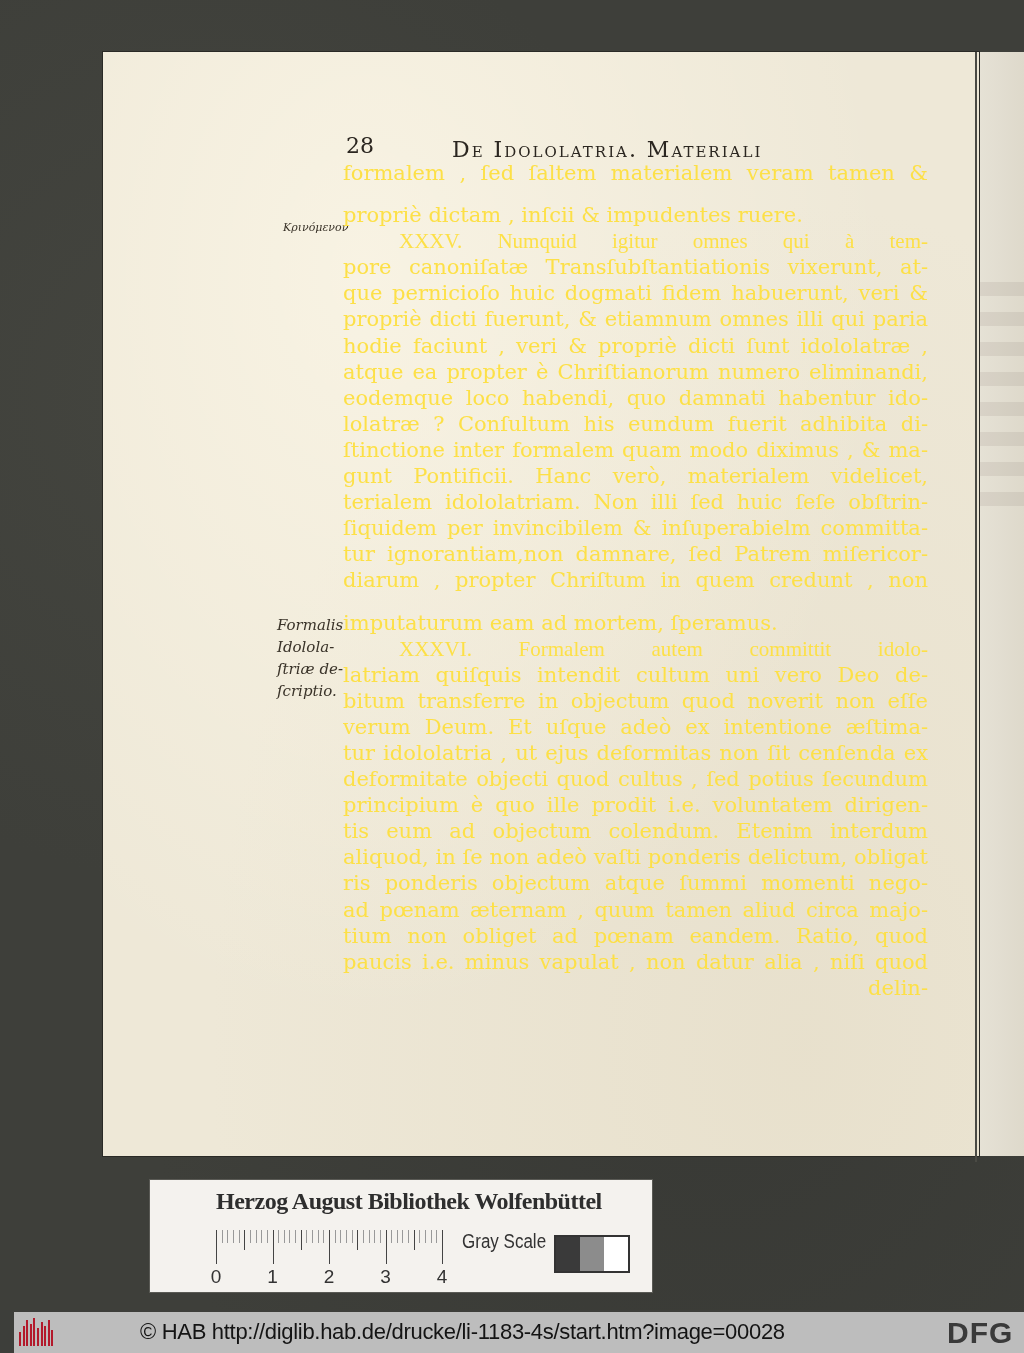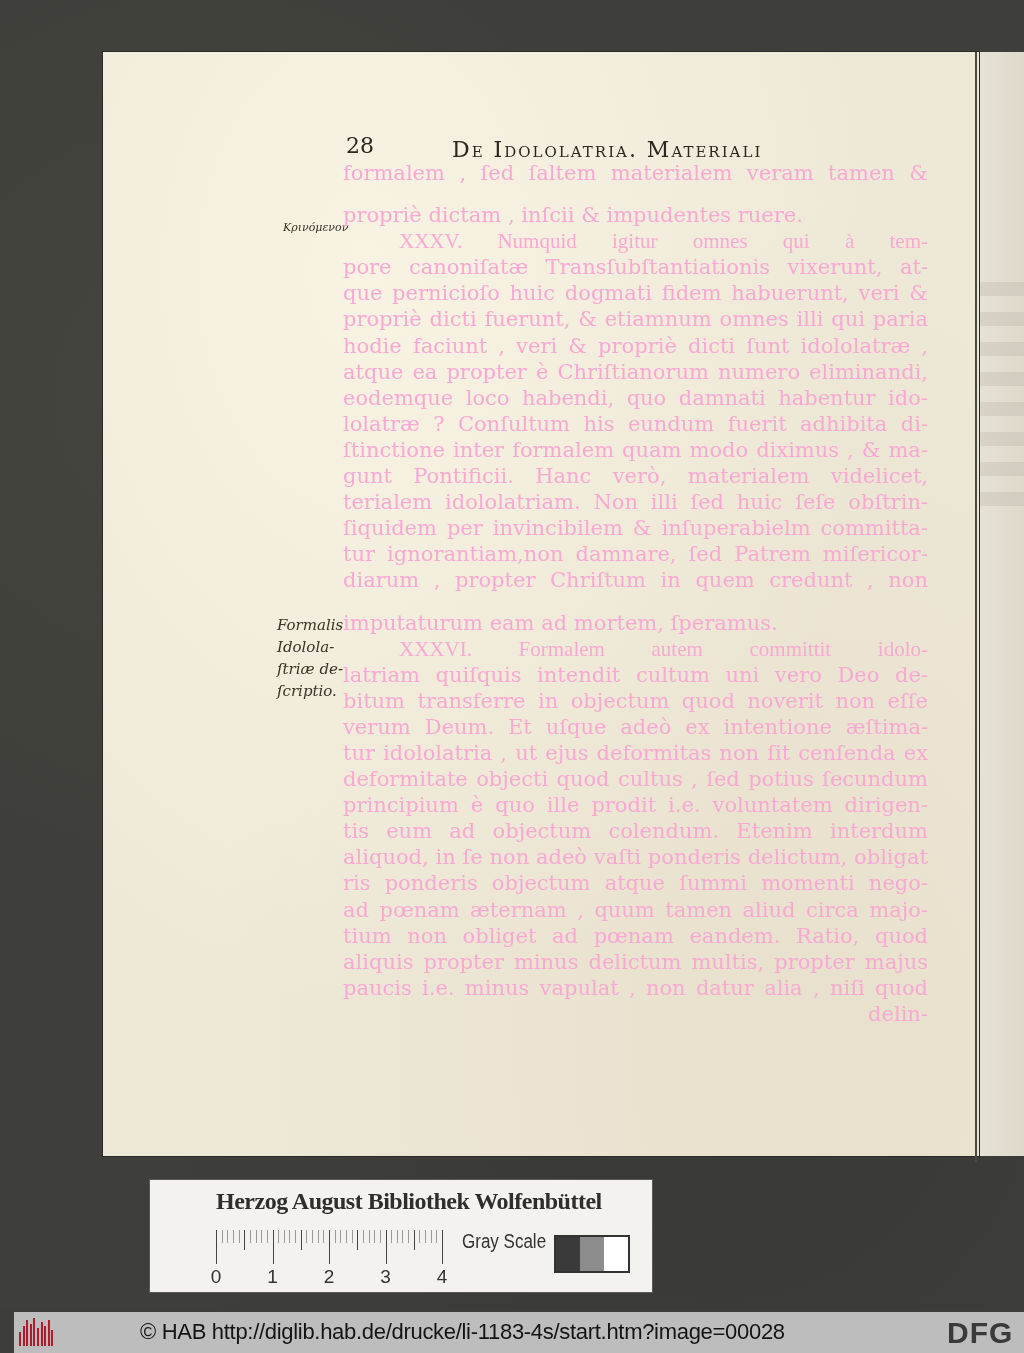--- a/index.html
+++ b/index.html
@@ -39,21 +39,21 @@
       position: absolute; left: 346px; top: 132px; width: 590px; height: 28px;
       color: #2b2620; font-size: 22px; line-height: 28px;
     }
     .running-head .pagenum { position: absolute; left: 0; top: 0; }
     .running-head .title {
       position: absolute; left: 106px; top: 4px; 
       letter-spacing: 2px; font-variant: small-caps;
     }
     .body-text {
       position: absolute; left: 343px; top: 160px; width: 585px;
-      color: #f9a8d4; font-size: 21px; line-height: 26.1px;
+      color: #fde047; font-size: 21px; line-height: 26.1px;
       text-align: justify;
     }
     .body-text .line { display: block; height: 26.1px; white-space: nowrap; overflow: hidden; text-align-last: justify; }
     .body-text .line.last { text-align-last: left; margin-top: 16px; }
     .body-text .line.right { text-align-last: right; }
     .body-text .indent { padding-left: 56px; font-family: Liberation Serif, serif; }
     .margin-note {
       position: absolute; color: #3a3329; font-style: italic; font-size: 14px;
       line-height: 20px;
       margin-left: 31px;
@@ -157,21 +157,20 @@
     <span class="line ">bitum  transferre  in  objectum  quod  noverit  non  eſſe</span>
     <span class="line ">verum  Deum.   Et uſque adeò ex  intentione  æſtima-</span>
     <span class="line ">tur idololatria , ut ejus deformitas non  ſit  cenſenda  ex</span>
     <span class="line ">deformitate objecti quod  cultus  , ſed potius ſecundum</span>
     <span class="line ">principium è quo ille prodit  i.e.  voluntatem  dirigen-</span>
     <span class="line ">tis eum  ad  objectum  colendum.    Etenim  interdum</span>
     <span class="line ">aliquod, in ſe non adeò vaſti ponderis delictum, obligat</span>
     <span class="line ">ris ponderis objectum  atque ſummi momenti nego-</span>
     <span class="line ">ad pœnam æternam , quum  tamen  aliud circa majo-</span>
     <span class="line ">tium non  obliget ad pœnam eandem.    Ratio, quod</span>
-    <span class="line ">aliquis propter minus delictum multis, propter majus</span>
     <span class="line ">paucis  i.e.  minus vapulat ,  non datur alia , niſi quod</span>
     <span class="line right">delin-</span>
   </div>
 
 <div class="hab-label">
   <div class="lib-name">Herzog August Bibliothek Wolfenbüttel</div>
   <div class="ruler" id="ruler">
       <div class="tick" style="left: 0px; height: 34px; background: rgb(68, 68, 68);"></div>
       <div class="tick" style="left: 5.65px; height: 13px; background: rgb(153, 153, 153);"></div>
       <div class="tick" style="left: 11.3px; height: 13px; background: rgb(153, 153, 153);"></div>

